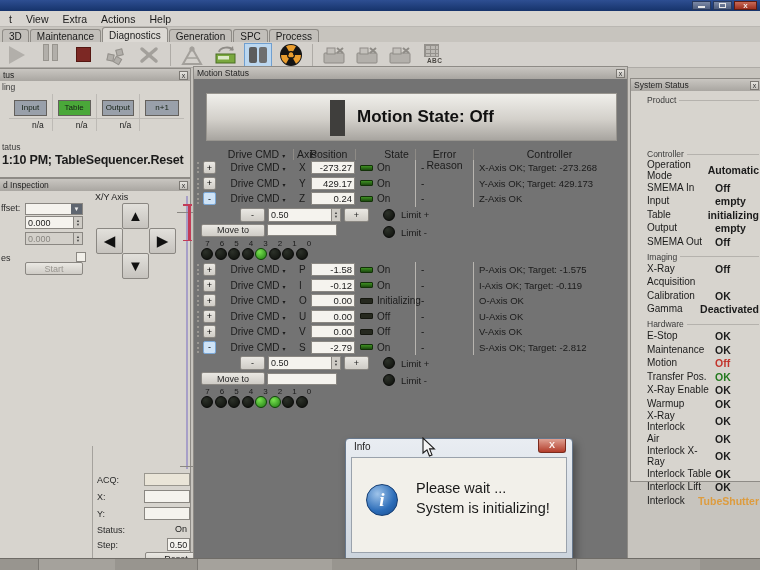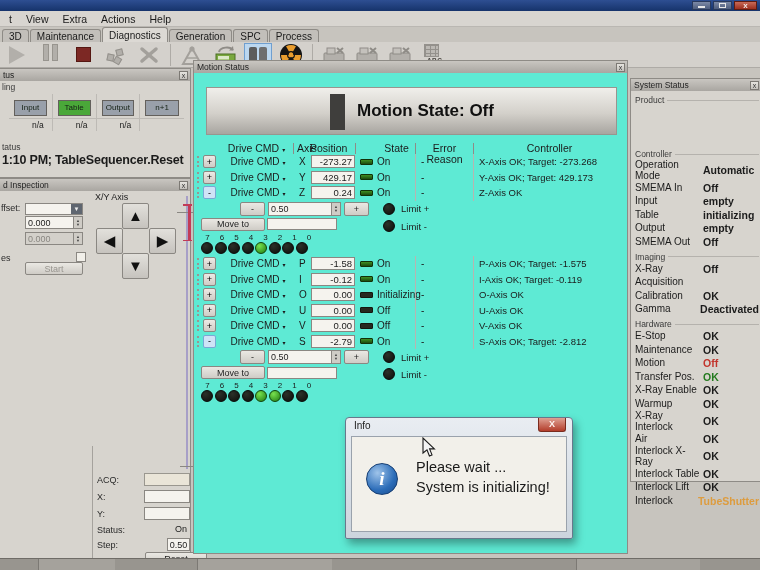--- a/index.html
+++ b/index.html
@@ -88,21 +88,21 @@
   .acq-row{display:flex;align-items:center;height:17px;}
   .acq-row.short{height:15px;gap:48px;}
   .acq-label{width:48px;font-size:9px;color:#2a2a2a;}
   .acq-ctrl{width:46px;height:13px;font-size:9px;line-height:12px;padding-left:2px;}
   .t-field{background:#f5f3ee;border:1px solid #8a8782;}
   .t-field-cream{background:#eae5d8;border:1px solid #9a978f;}
   .t-text{background:transparent;}
   #reset-btn{margin-left:48px;width:62px;height:13px;font-size:9px;}
 
   
-  #motion-panel{left:193px;top:60px;width:435px;height:494px;background:#5eead4;}
+  #motion-panel{left:193px;top:66px;width:435px;height:494px;background:#737373;}
   #motion-state-header{position:absolute;left:12px;top:26px;width:411px;height:48px;background:linear-gradient(#f0efeb,#d3d0ca 55%,#a8a5a0);border:1px solid #98958f;}
   .msh-block{position:absolute;left:123px;top:6px;width:15px;height:36px;background:#3f3e3c;}
   .msh-text{position:absolute;left:150px;top:13px;font-size:17px;font-weight:bold;color:#101010;}
   .mth{position:absolute;left:2px;top:80px;right:2px;height:14px;display:flex;align-items:center;font-size:10.5px;}
   .mth span{display:inline-block;}
   .h-sp{width:24px;}
   .h-cmd{width:74px;text-align:center;border-right:1px solid #8e8b86;height:11px;line-height:11px;}
   .h-axis{width:16px;padding-left:3px;}
   .h-pos{width:46px;border-right:1px solid #8e8b86;height:11px;line-height:11px;}
   .h-ledsp{width:22px;}
@@ -138,35 +138,35 @@
   .led-off{background:radial-gradient(circle at 35% 30%,#2c3129,#0d0f0b);border:1px solid #090a08;}
   .led-on{background:radial-gradient(circle at 35% 30%,#78e24f,#1f7a12);border:1px solid #0f4408;}
   .mc-moveto{position:absolute;left:5px;top:16px;width:64px;height:13px;}
   .mc-movein{position:absolute;left:71px;top:16.5px;width:70px;height:12px;background:#f5f3ee;border:1px solid #8a8782;font-size:9px;}
   .lednums{position:absolute;left:5px;top:31px;display:flex;gap:1.5px;}
   .lednum{width:13px;text-align:center;font-size:8px;}
   .ledstrip{position:absolute;left:5px;top:40px;display:flex;gap:1.5px;}
 
   
   #system-panel{left:630px;top:78px;width:131px;height:404px;border-right:none;}
-  #ss-groups{padding:1px 2px 0 4px;}
+  #ss-groups{padding:1px 2px 0 16px;}
   .ss-ghead{display:flex;align-items:center;margin-top:3px;}
   .ss-gname{font-size:8.5px;color:#3a3a3a;white-space:nowrap;}
   .ss-gline{flex:1;height:1px;background:#b5b2ad;margin-left:3px;}
   .ss-rows{margin-top:1px;}
   .ss-rows.ss-empty{height:40px;}
   .ss-row{display:flex;min-height:13px;align-items:center;margin-bottom:.5px;}
   .ss-label{width:66px;font-size:10px;line-height:10.5px;}
   .ss-value{flex:1;font-size:10.5px;font-weight:bold;line-height:10.5px;padding-left:2px;}
   .v-red{color:#c2342c;}
   .v-green{color:#237a1e;}
   .v-orange{color:#dd9c3f;}
 
   
-  #info-dialog{position:absolute;left:345px;top:417px;width:228px;height:122px;background:linear-gradient(#e9edf2,#ccd4dd);border:1px solid #68788c;border-radius:4px 4px 2px 2px;box-shadow:3px 5px 9px rgba(0,0,0,.35);}
+  #info-dialog{position:absolute;left:345px;top:438px;width:228px;height:122px;background:linear-gradient(#e9edf2,#ccd4dd);border:1px solid #68788c;border-radius:4px 4px 2px 2px;box-shadow:3px 5px 9px rgba(0,0,0,.35);}
   .dlg-title{position:absolute;left:8px;top:2px;font-size:10px;color:#222;}
   .dlg-close{position:absolute;right:6px;top:0;width:28px;height:14px;background:linear-gradient(#dfa193,#b33d2b);border:1px solid #7a2b1e;border-top:none;border-radius:0 0 3px 3px;color:#fdf3f0;font-size:9px;line-height:13px;text-align:center;font-weight:bold;}
   .dlg-body{position:absolute;left:5px;top:18px;right:5px;bottom:6px;background:#f2f0ea;border:1px solid #9aa2ac;}
   .dlg-icon{position:absolute;left:14px;top:26px;width:32px;height:32px;border-radius:50%;background:radial-gradient(circle at 35% 30%,#9fc4ea,#2b6cb8 60%,#1a4a8a);border:1px solid #163e73;color:#fff;font-family:"Liberation Serif",serif;font-style:italic;font-weight:bold;font-size:19px;text-align:center;line-height:30px;}
   .dlg-text{position:absolute;left:64px;top:20px;font-size:14.5px;color:#1a1a1a;line-height:20px;}
 
   
   #cursor{position:absolute;left:422px;top:437px;z-index:50;}
 
   

